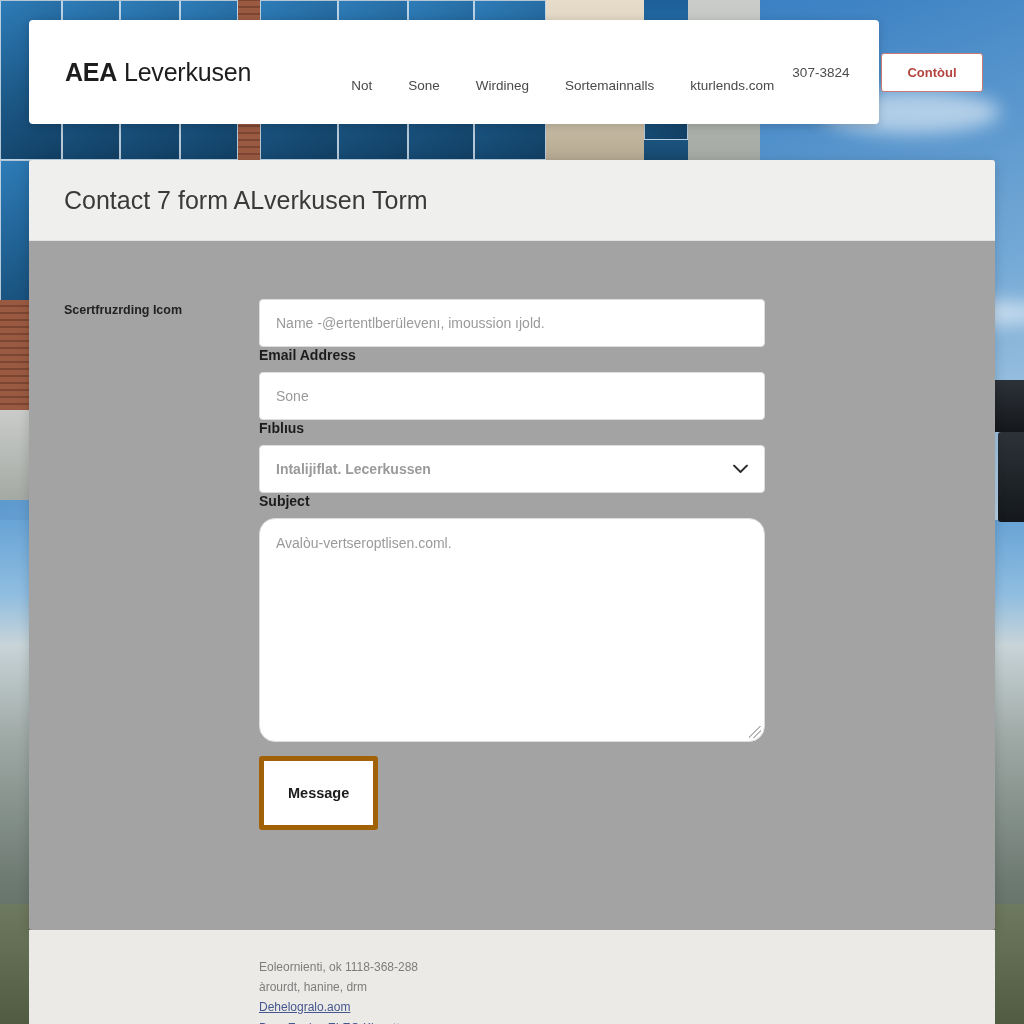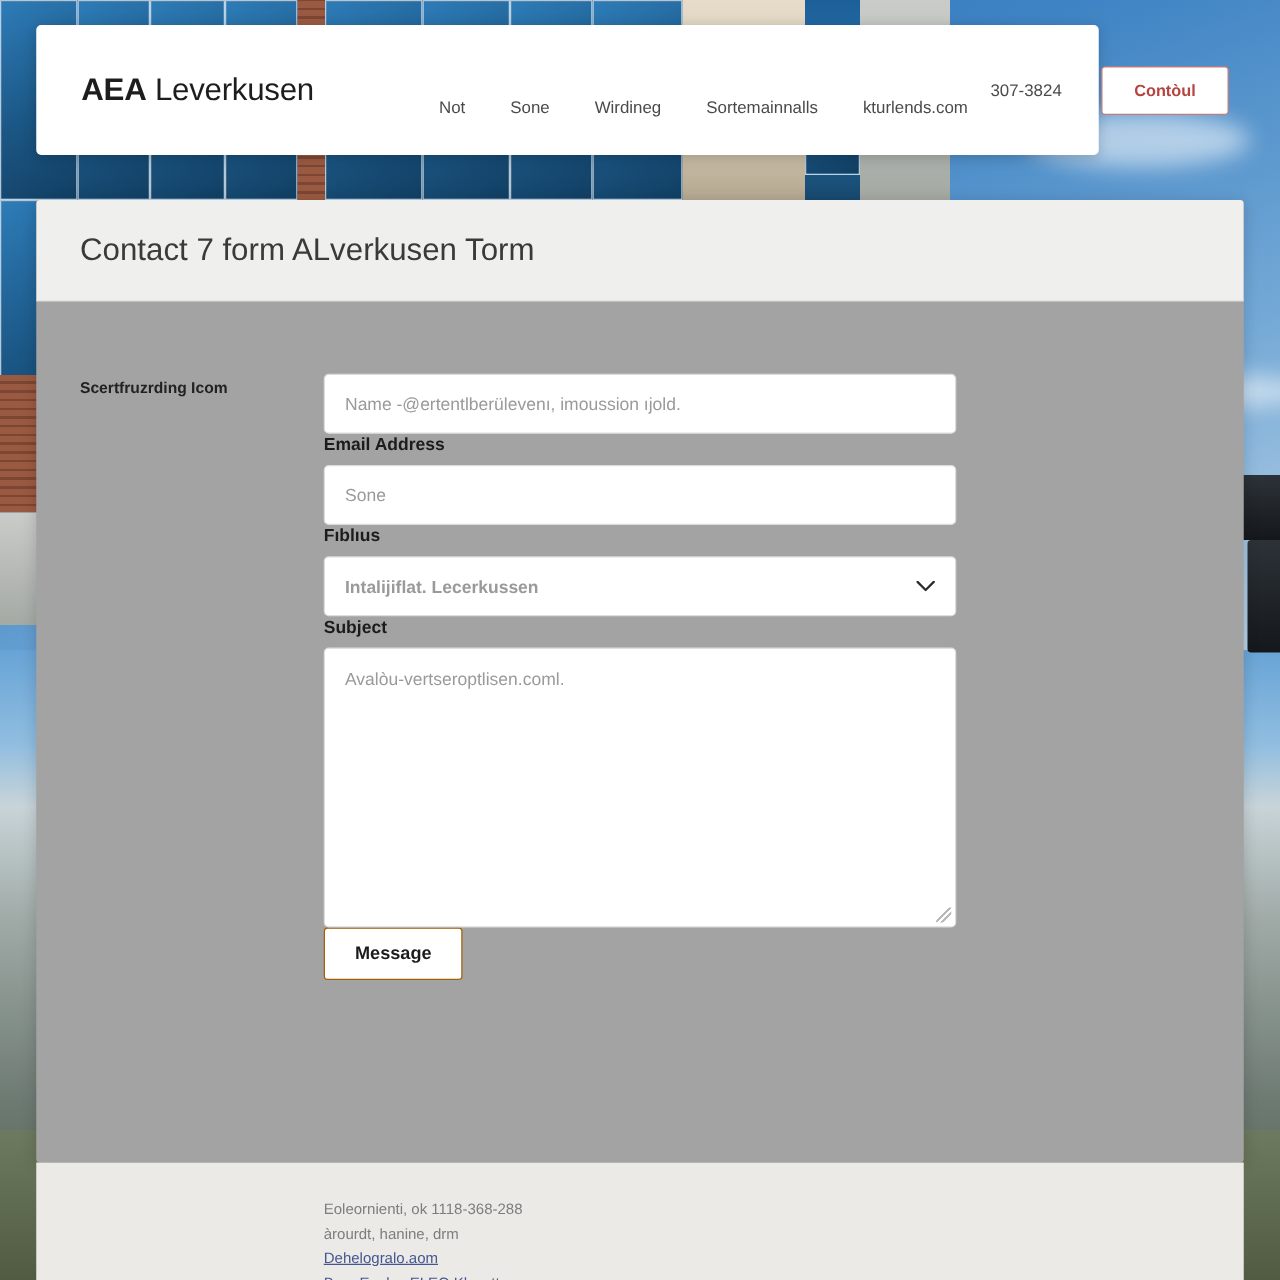--- a/index.html
+++ b/index.html
@@ -168,41 +168,41 @@
   }
   .select-chevron {
     position: absolute; right: 17px; top: 50%;
     transform: translateY(-50%);
     pointer-events: none;
     line-height: 0;
   }
   .textarea-box {
     width: 100%; height: 224px;
     border: 1px solid #dddddd;
-    border-radius: 4px;
+    border-radius: 16px;
     background: #fff;
     font-size: 14px; color: #9a9a9a;
     padding: 16px;
     box-sizing: border-box;
     position: relative;
   }
   .resize-grip {
     position: absolute; right: 3px; bottom: 3px;
     width: 12px; height: 12px;
     background:
       linear-gradient(135deg, transparent 0 42%, #b9b9b9 42% 52%, transparent 52% 64%, #b9b9b9 64% 74%, transparent 74%);
   }
   #submit-button {
-    margin-top: 0;
-    border: 1px solid #a16207;
+    margin-top: 14px;
+    border: 5px solid #a16207;
     border-radius: 3px;
     background: #ffffff;
     color: #1c1c1c;
     font-size: 14.5px; font-weight: bold;
-    padding: 12px 24px;
+    padding: 24px 24px;
     cursor: pointer;
     font-family: "Liberation Sans", sans-serif;
   }
 
   
   #footer {
     position: absolute; left: 29px; top: 930px; width: 966px; height: 94px;
     background: #eceae7;
     padding: 28px 0 4px 230px;
     box-sizing: border-box;

